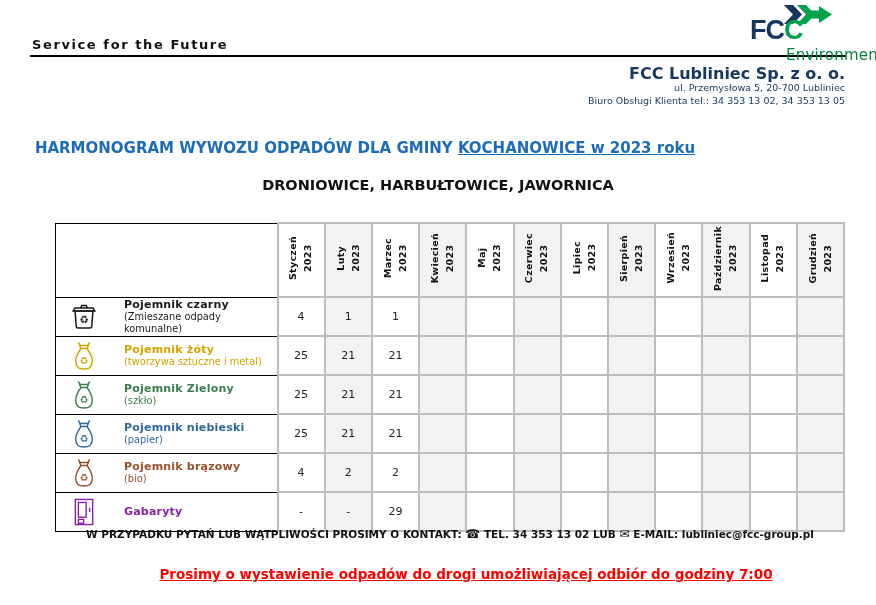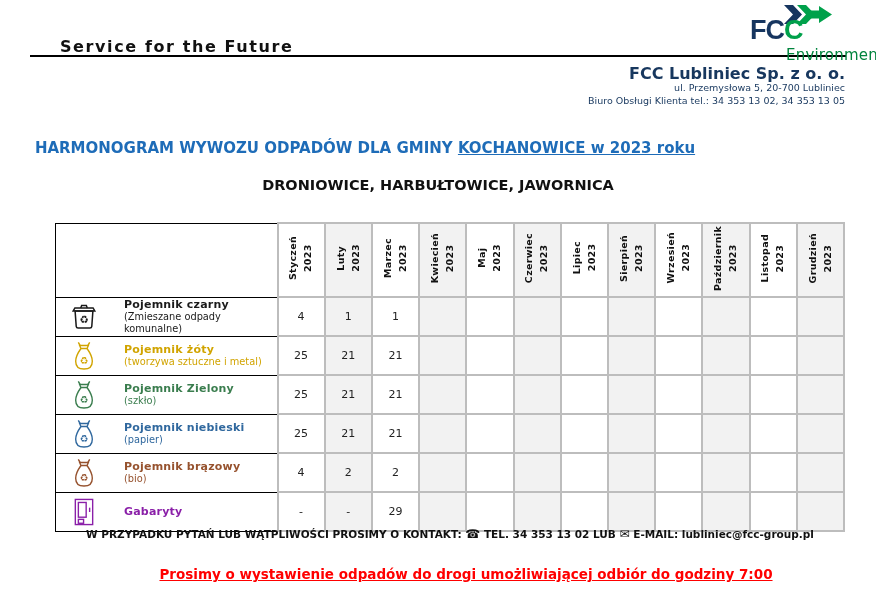--- a/index.html
+++ b/index.html
@@ -1,21 +1,21 @@
 <!DOCTYPE html>
 <html><head>
 <meta charset="utf-8">
 <style>
   html,body{margin:0;padding:0;background:#fff;}
   .page{position:relative;width:876px;height:605px;background:#fff;overflow:hidden;
         font-family:"DejaVu Sans","Liberation Sans",sans-serif;color:#111;}
 
   
-  .tagline{position:absolute;left:32px;top:37px;font-size:16px;font-weight:bold;
-           letter-spacing:1.6px;color:#111;margin-left:28px;}
+  .tagline{position:absolute;left:32px;top:37px;font-size:13px;font-weight:bold;
+           letter-spacing:1.6px;color:#111;}
   .topline{position:absolute;left:30px;top:55px;width:816px;height:2px;background:#000;}
 
   
   .logo{position:absolute;top:5px;right:30px;width:96px;}
   .logo-arrows{display:block;margin-left:34px;margin-bottom:-7px;}
   .logo-text{font-family:"Liberation Sans",sans-serif;font-size:27px;font-weight:bold;
              letter-spacing:-1px;line-height:1;}
   .logo-env{font-size:15px;margin-top:2px;letter-spacing:0.2px;padding-left:36px;}
 
   

